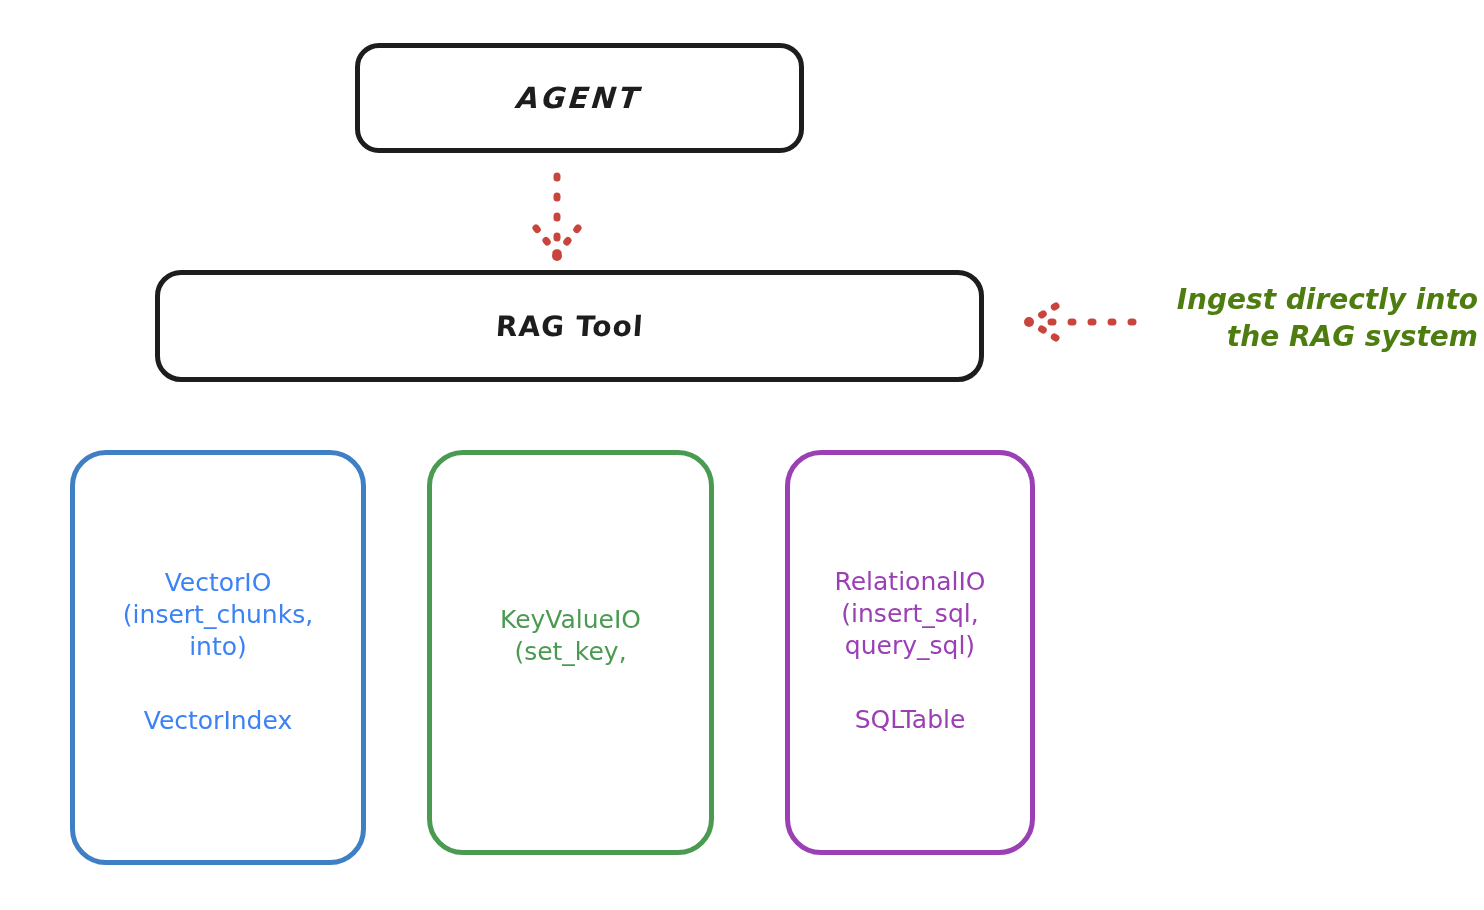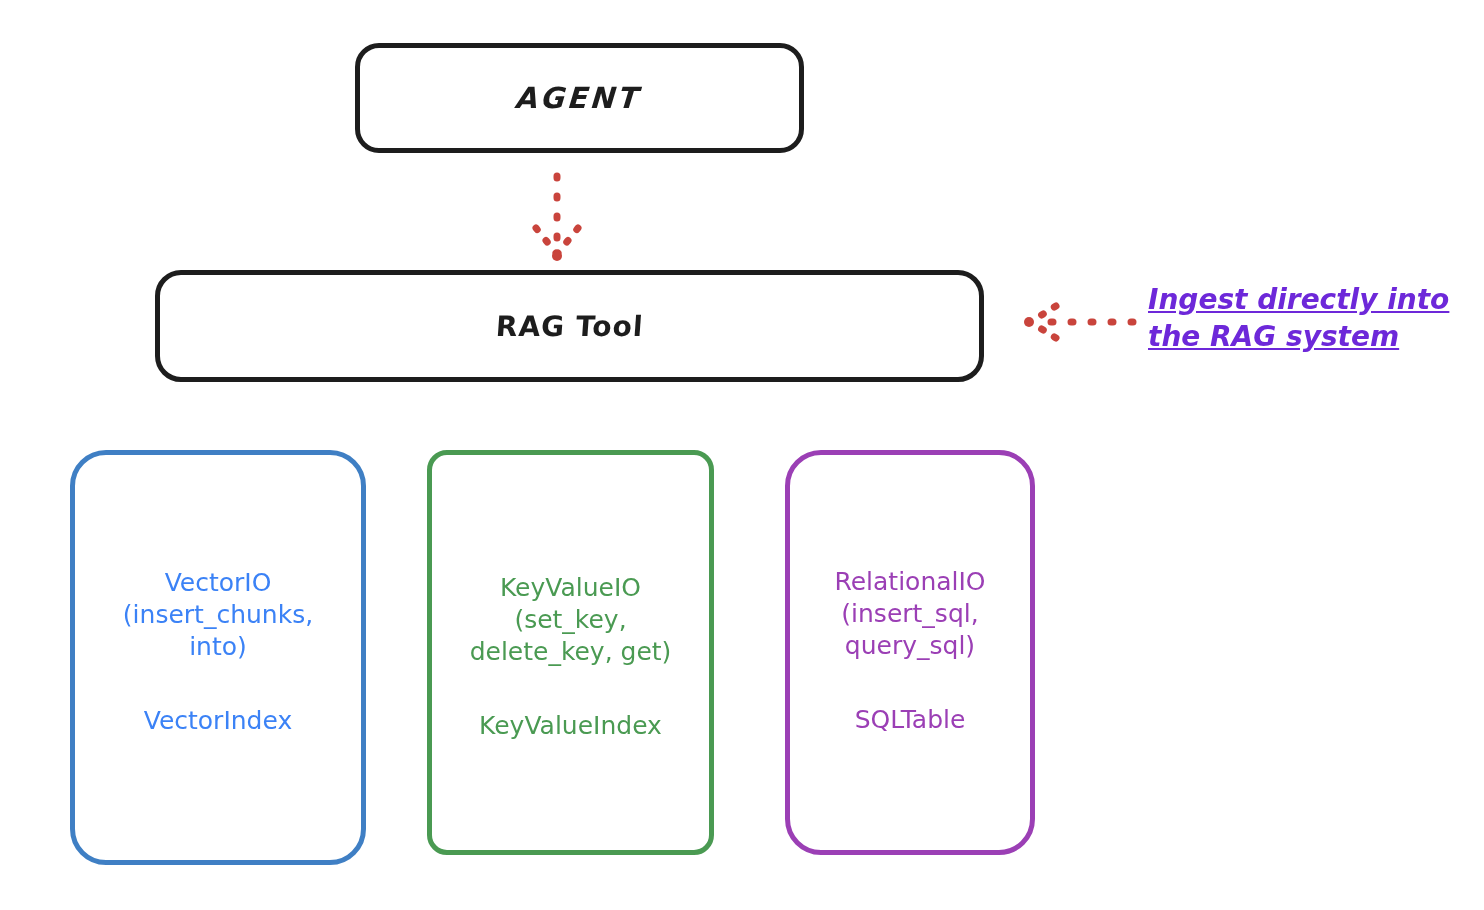--- a/index.html
+++ b/index.html
@@ -114,21 +114,20 @@
   }
   #node-vector .provider-line,
   #node-vector .provider-index { color: #3b82f6; }
 
   #node-keyvalue {
     left: 427px;
     top: 450px;
     width: 287px;
     height: 405px;
     border-color: #4a9a52;
-    border-radius: 20px;
   }
   #node-keyvalue .provider-line,
   #node-keyvalue .provider-index { color: #4a9a52; }
 
   #node-relational {
     left: 785px;
     top: 450px;
     width: 250px;
     height: 405px;
     border-color: #9b3fb5;
@@ -156,28 +155,27 @@
     height: 910px;
     pointer-events: none;
   }
 
   
   #annotation-ingest {
     position: absolute;
     left: 1148px;
     top: 281px;
     width: 330px;
-    color: #6d28d9;
+    color: #4d7c0f;
     font-size: 28px;
     line-height: 1.33;
-    text-align: left;
+    text-align: right;
     font-family: "DejaVu Sans", sans-serif;
     font-style: italic;
     font-weight: 600;
-    text-decoration: underline;
   }
   #annotation-ingest .ann-line {
     display: block;
     white-space: pre;
   }
 </style>
 </head>
 <body>
 
 <div id="diagram-canvas">
@@ -200,24 +198,22 @@
       <div class="provider-gap"></div>
       <span class="provider-index">VectorIndex</span>
     </div>
   </div>
 
   <div class="node node-provider" id="node-keyvalue">
     <div class="provider-inner">
       <div class="provider-lines">
         <span class="provider-line">KeyValueIO</span>
         <span class="provider-line">(set_key,</span>
-        <span class="provider-line">delete_key, get)</span>
       </div>
       <div class="provider-gap"></div>
-      <span class="provider-index">KeyValueIndex</span>
     </div>
   </div>
 
   <div class="node node-provider" id="node-relational">
     <div class="provider-inner">
       <div class="provider-lines">
         <span class="provider-line">RelationalIO</span>
         <span class="provider-line">(insert_sql,</span>
         <span class="provider-line">query_sql)</span>
       </div>

